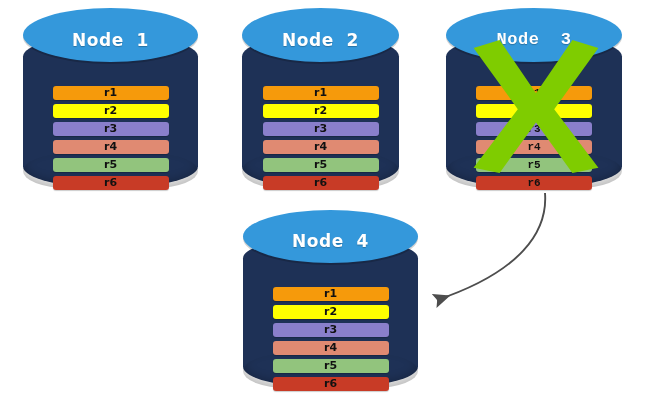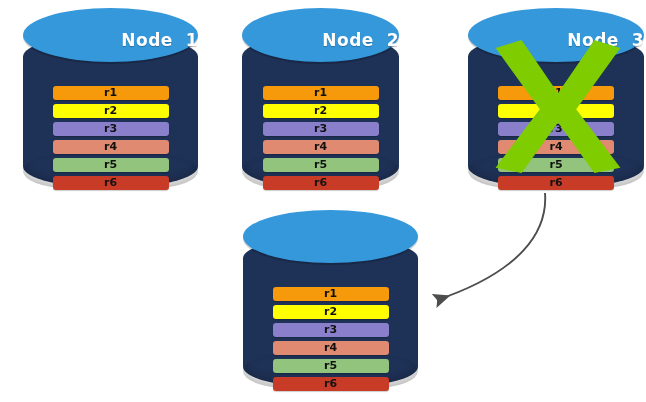--- a/index.html
+++ b/index.html
@@ -28,21 +28,21 @@
   }
   .cyl-shade{
     position:absolute;left:0;right:0;bottom:0;
     background:transparent;
     border-radius:50% / 100%;
     box-shadow:inset 0 -6px 10px rgba(0,0,0,.25);
     pointer-events:none;
   }
   .node-title{
     position:absolute;left:0;right:0;
-    text-align:right;
+    text-align:center;
     color:#ffffff;
     font-weight:bold;
     font-size:17px;
     letter-spacing:.5px;
     white-space:pre;
     text-shadow:0 1px 1px rgba(0,0,0,.25);
   }
   .rows{position:absolute;left:0;right:0;}
   .row{
     position:relative;
@@ -91,21 +91,21 @@
       <div class="node-title" style="top: 22px;">Node  2</div>
       <div class="rows" style="top: 78px;">
         <div class="row" style="background: rgb(246, 154, 11); width: 116px;">r1</div>
         <div class="row" style="background: rgb(255, 255, 0); width: 116px;">r2</div>
         <div class="row" style="background: rgb(138, 127, 203); width: 116px;">r3</div>
         <div class="row" style="background: rgb(224, 138, 114); width: 116px;">r4</div>
         <div class="row" style="background: rgb(146, 196, 125); width: 116px;">r5</div>
         <div class="row" style="background: rgb(200, 59, 38); width: 116px;">r6</div>
       </div>
     </div>
-    <div class="node" style="left: 468px; top: 8px; width: 176px; height: 180px;">
+    <div class="node" style="left: 446px; top: 8px; width: 176px; height: 180px; font-family: Liberation Mono, monospace;">
       <div class="cyl-body" style="top: 27px; height: 153px; background: rgb(30, 49, 86);">
         <div class="cyl-shade" style="height: 34px;"></div>
       </div>
       <div class="cyl-top" style="height: 54px; background: rgb(52, 152, 219);"></div>
       <div class="node-title" style="top: 22px;">Node  3</div>
       <div class="rows" style="top: 78px;">
         <div class="row" style="background: rgb(246, 154, 11); width: 116px;">r1</div>
         <div class="row" style="background: rgb(255, 255, 0); width: 116px;">r2</div>
         <div class="row" style="background: rgb(138, 127, 203); width: 116px;">r3</div>
         <div class="row" style="background: rgb(224, 138, 114); width: 116px;">r4</div>
@@ -114,20 +114,21 @@
       </div>
       <svg class="x-mark" viewBox="0 0 100 100" preserveAspectRatio="none" style="left: 25px; top: 32px; width: 130px; height: 133px;">
         <path d="M2,6 L22,0 L50,40 L78,0 L98,6 L64,52 L98,96 L78,100 L50,62 L22,100 L2,96 L36,52 Z" fill="#7FCC00"></path>
       </svg>
     </div>
     <div class="node" style="left: 243px; top: 210px; width: 175px; height: 178px;">
       <div class="cyl-body" style="top: 27px; height: 151px; background: rgb(30, 49, 86);">
         <div class="cyl-shade" style="height: 34px;"></div>
       </div>
       <div class="cyl-top" style="height: 53px; background: rgb(52, 152, 219);"></div>
+      <div class="node-title" style="top: 21px;">Node  4</div>
       <div class="rows" style="top: 77px;">
         <div class="row" style="background: rgb(246, 154, 11); width: 116px;">r1</div>
         <div class="row" style="background: rgb(255, 255, 0); width: 116px;">r2</div>
         <div class="row" style="background: rgb(138, 127, 203); width: 116px;">r3</div>
         <div class="row" style="background: rgb(224, 138, 114); width: 116px;">r4</div>
         <div class="row" style="background: rgb(146, 196, 125); width: 116px;">r5</div>
         <div class="row" style="background: rgb(200, 59, 38); width: 116px;">r6</div>
       </div>
     </div>
   </div>

